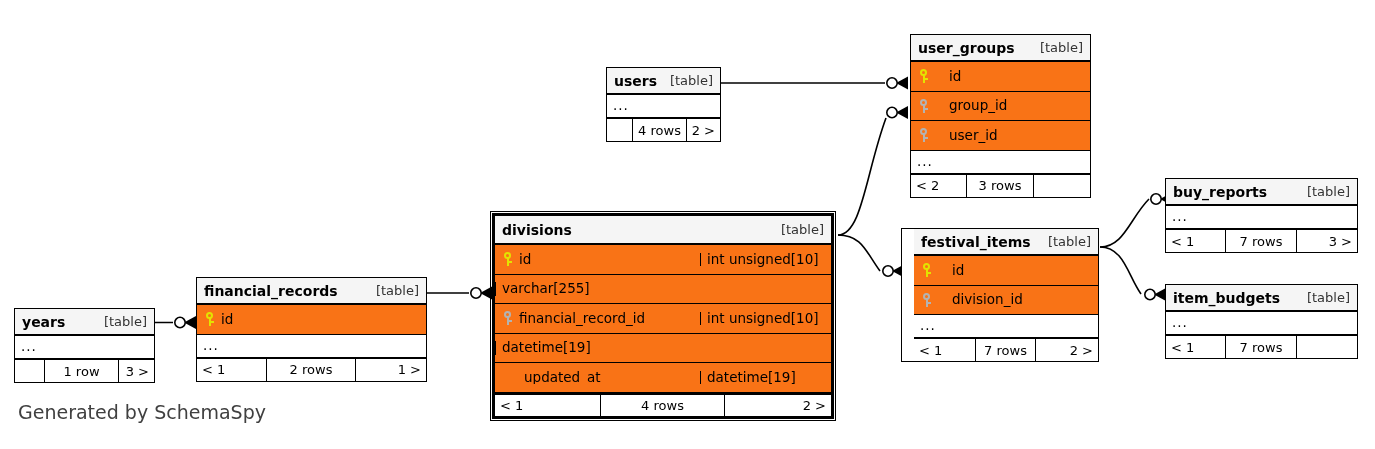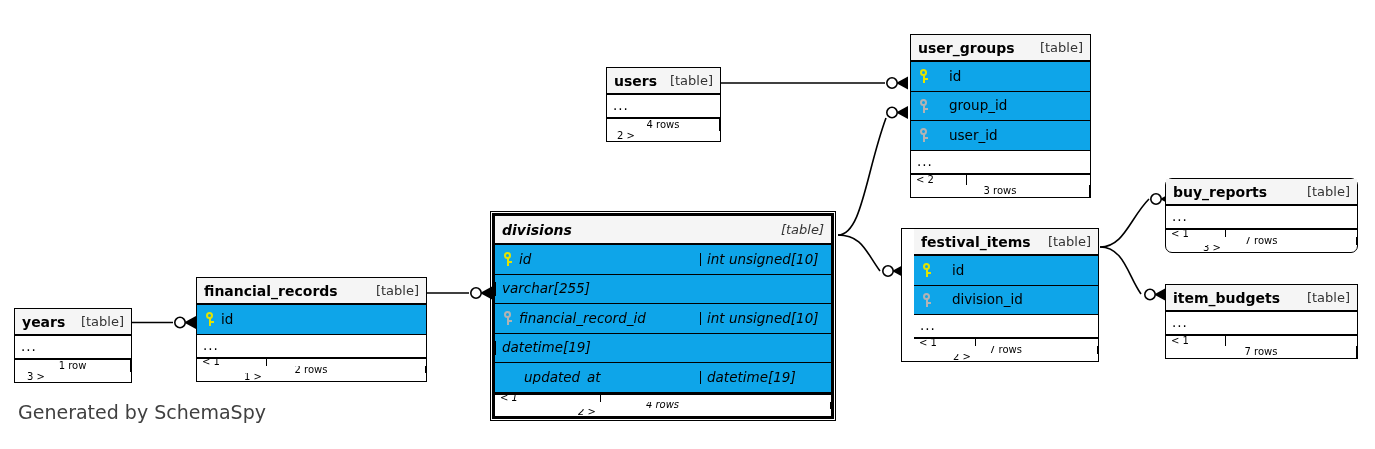--- a/index.html
+++ b/index.html
@@ -69,21 +69,21 @@
     padding-left: 8px;
   }
 
   .trow {
     display: flex;
     align-items: center;
     border-bottom: 1px solid #000000;
     box-sizing: border-box;
     height: 29.5px;
     white-space: nowrap;
-    background: #0ea5e9;
+    background: #f97316;
   }
   .trow:last-child { border-bottom: none; }
 
   .cname {
     display: flex;
     align-items: center;
     box-sizing: border-box;
     padding-left: 7px;
     flex: 1 1 auto;
     overflow: hidden;
@@ -142,22 +142,21 @@
     letter-spacing: 1px;
     font-size: 13.5px;
     color: #000000;
   }
 
   .tfoot {
     display: flex;
     border-top: 1px solid #000000;
     box-sizing: border-box;
     height: 23px;
-    font-size: 10px;
-    flex-direction: column;
+    font-size: 13px;
   }
   .tfoot .fc {
     display: flex;
     align-items: center;
     box-sizing: border-box;
     border-right: 1px solid #000000;
     padding: 0 5px;
     overflow: hidden;
     white-space: nowrap;
   }
@@ -218,21 +217,21 @@
       <circle cx="180" cy="322.5" r="5.2"></circle>
       <circle cx="476" cy="293" r="5.2"></circle>
       <circle cx="892" cy="83" r="5.2"></circle>
       <circle cx="892" cy="112.5" r="5.2"></circle>
       <circle cx="888" cy="271" r="5.2"></circle>
       <circle cx="1156" cy="199" r="5.2"></circle>
       <circle cx="1150" cy="294.5" r="5.2"></circle>
     </g>
   </svg>
 
-  <div class="tbl" id="t-years" style="left:14px; top:283px; width:118px;">
+  <div class="tbl" id="t-years" style="left:14px; top:283px; width:141px;">
     <div class="thead">
       <span class="tname">years</span>
       <span class="ttag">[table]</span>
     </div>
     <div class="ellipsis-row">...</div>
     <div class="tfoot">
       <div class="fc left" style="width:30px;"></div>
       <div class="fc mid">1 row</div>
       <div class="fc right" style="width:35px;">3 &gt;</div>
     </div>
@@ -254,21 +253,21 @@
       </div>
     </div>
     <div class="ellipsis-row">...</div>
     <div class="tfoot">
       <div class="fc left" style="width:70px;">&lt; 1</div>
       <div class="fc mid">2 rows</div>
       <div class="fc right" style="width:70px;">1 &gt;</div>
     </div>
   </div>
 
-  <div class="tbl focus" id="t-divisions" style="left:492px; top:188px; width:342px;font-style:italic;">
+  <div class="tbl focus" id="t-divisions" style="left:492px; top:188px; width:342px;">
     <div class="thead" style="height:29px;">
       <span class="tname">divisions</span>
       <span class="ttag">[table]</span>
     </div>
 
     <div class="trow">
       <div class="cname">
         <span class="keyicon key-pk">
             <i class="head"></i>
             <i class="stem"></i>
@@ -395,21 +394,21 @@
       </div>
     </div>
     <div class="ellipsis-row">...</div>
     <div class="tfoot">
       <div class="fc left" style="width:62px;">&lt; 1</div>
       <div class="fc mid">7 rows</div>
       <div class="fc right" style="width:62px;">2 &gt;</div>
     </div>
   </div>
 
-  <div class="tbl" id="t-buy_reports" style="left:1165px; top:153px; width:193px;border-radius:7px;">
+  <div class="tbl" id="t-buy_reports" style="left:1165px; top:153px; width:193px;">
     <div class="thead">
       <span class="tname">buy_reports</span>
       <span class="ttag">[table]</span>
     </div>
     <div class="ellipsis-row">...</div>
     <div class="tfoot">
       <div class="fc left" style="width:60px;">&lt; 1</div>
       <div class="fc mid">7 rows</div>
       <div class="fc right" style="width:60px;">3 &gt;</div>
     </div>

